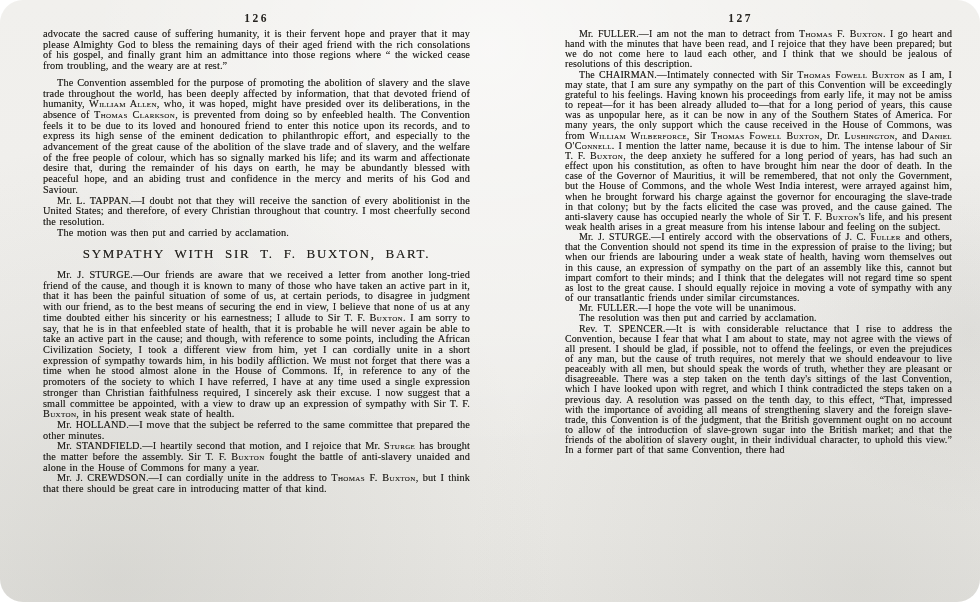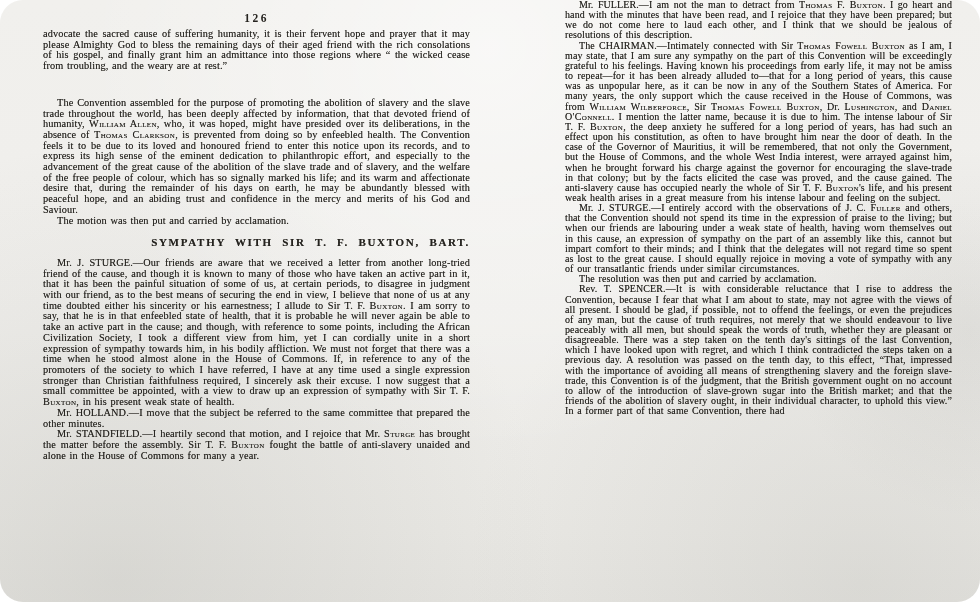--- a/index.html
+++ b/index.html
@@ -34,51 +34,55 @@
     word-spacing: 1px;
     letter-spacing: 0.1px;
     text-shadow: 0 0 0.4px rgba(35, 32, 28, 0.55);
     hyphens: auto;
     -webkit-hyphens: auto;
   }
   .page-left  .page-body { font-size: 10.3px; line-height: 10.7px; }
   .page-right .page-body { font-size: 10.0px; line-height: 10.15px; margin-left: 36px; }
   p.para { margin: 0; text-indent: 14px; }
   p.para.no-indent { text-indent: 0; }
-  p.para.gap { margin-top: 26px; }
+  p.para.gap { margin-top: 6px; }
   .sc { font-variant: small-caps; letter-spacing: 0.35px; }
   h2.section-heading {
-    text-align: right;
-    font-size: 11px;
-    font-weight: bold;
+    text-align: center;
+    font-size: 13px;
+    font-weight: normal;
     letter-spacing: 1.7px;
     word-spacing: 5px;
     margin: 11px 0 10px 0;
     text-indent: 0;
   }
   h2.section-heading.gap { margin: 21px 0 17px 0; }
 </style>
 </head>
 <body>
 
 <div class="spread">
   <div class="page page-left" id="page-0">
     <div class="page-number">126</div>
     <div class="page-body">
         <p class="para no-indent"><span>advocate the sacred cause of suffering humanity, it is their fervent hope and prayer that it may please Almighty God to bless the remaining days of their aged friend with the rich consolations of his gospel, and finally grant him an admittance into those regions where “ the wicked cease from troubling, and the weary are at rest.”</span></p>
         <p class="para gap"><span>The Convention assembled for the purpose of promoting the abolition of slavery and the slave trade throughout the world, has been deeply affected by information, that that devoted friend of humanity, </span><span class="sc">William Allen</span><span>, who, it was hoped, might have presided over its deliberations, in the absence of </span><span class="sc">Thomas Clarkson</span><span>, is prevented from doing so by enfeebled health.  The Convention feels it to be due to its loved and honoured friend to enter this notice upon its records, and to express its high sense of the eminent dedication to philanthropic effort, and especially to the advancement of the great cause of the abolition of the slave trade and of slavery, and the welfare of the free people of colour, which has so signally marked his life; and its warm and affectionate desire that, during the remainder of his days on earth, he may be abundantly blessed with peaceful hope, and an abiding trust and confidence in the mercy and merits of his God and Saviour.</span></p>
+        <p class="para"><span>Mr. L. TAPPAN.—I doubt not that they will receive the sanction of every abolitionist in the United States; and therefore, of every Christian throughout that country.  I most cheerfully second the resolution.</span></p>
         <p class="para"><span>The motion was then put and carried by acclamation.</span></p>
         <h2 class="section-heading">SYMPATHY WITH SIR T. F. BUXTON, BART.</h2>
         <p class="para"><span>Mr. J. STURGE.—Our friends are aware that we received a letter from another long-tried friend of the cause, and though it is known to many of those who have taken an active part in it, that it has been the painful situation of some of us, at certain periods, to disagree in judgment with our friend, as to the best means of securing the end in view, I believe that none of us at any time doubted either his sincerity or his earnestness; I allude to Sir T. F. </span><span class="sc">Buxton</span><span>. I am sorry to say, that he is in that enfeebled state of health, that it is probable he will never again be able to take an active part in the cause; and though, with reference to some points, including the African Civilization Society, I took a different view from him, yet I can cordially unite in a short expression of sympathy towards him, in his bodily affliction.  We must not forget that there was a time when he stood almost alone in the House of Commons.  If, in reference to any of the promoters of the society to which I have referred, I have at any time used a single expression stronger than Christian faithfulness required, I sincerely ask their excuse.  I now suggest that a small committee be appointed, with a view to draw up an expression of sympathy with Sir T. F. </span><span class="sc">Buxton</span><span>, in his present weak state of health.</span></p>
         <p class="para"><span>Mr. HOLLAND.—I move that the subject be referred to the same committee that prepared the other minutes.</span></p>
         <p class="para"><span>Mr. STANDFIELD.—I heartily second that motion, and I rejoice that Mr. </span><span class="sc">Sturge</span><span> has brought the matter before the assembly.  Sir T. F. </span><span class="sc">Buxton</span><span> fought the battle of anti-slavery unaided and alone in the House of Commons for many a year.</span></p>
+        <p class="para"><span>Mr. J. CREWDSON.—I can cordially unite in the address to </span><span class="sc">Thomas F. Buxton</span><span>, but I think that there should be great care in introducing matter of that kind.</span></p>
       </div>
   </div>
   <div class="page page-right" id="page-1">
+    <div class="page-number">127</div>
     <div class="page-body">
         <p class="para"><span>Mr. FULLER.—I am not the man to detract from </span><span class="sc">Thomas F. Buxton</span><span>.  I go heart and hand with the minutes that have been read, and I rejoice that they have been prepared; but we do not come here to laud each other, and I think that we should be jealous of resolutions of this description.</span></p>
         <p class="para"><span>The CHAIRMAN.—Intimately connected with Sir </span><span class="sc">Thomas Fowell Buxton</span><span> as I am, I may state, that I am sure any sympathy on the part of this Convention will be exceedingly grateful to his feelings.  Having known his proceedings from early life, it may not be amiss to repeat—for it has been already alluded to—that for a long period of years, this cause was as unpopular here, as it can be now in any of the Southern States of America.  For many years, the only support which the cause received in the House of Commons, was from </span><span class="sc">William Wilberforce</span><span>, Sir </span><span class="sc">Thomas Fowell Buxton</span><span>, Dr. </span><span class="sc">Lushington</span><span>, and </span><span class="sc">Daniel O'Connell</span><span>.  I mention the latter name, because it is due to him.  The intense labour of Sir T. F. </span><span class="sc">Buxton</span><span>, the deep anxiety he suffered for a long period of years, has had such an effect upon his constitution, as often to have brought him near the door of death.  In the case of the Governor of Mauritius, it will be remembered, that not only the Government, but the House of Commons, and the whole West India interest, were arrayed against him, when he brought forward his charge against the governor for encouraging the slave-trade in that colony; but by the facts elicited the case was proved, and the cause gained.  The anti-slavery cause has occupied nearly the whole of Sir T. F. </span><span class="sc">Buxton</span><span>'s life, and his present weak health arises in a great measure from his intense labour and feeling on the subject.</span></p>
         <p class="para"><span>Mr. J. STURGE.—I entirely accord with the observations of J. C. </span><span class="sc">Fuller</span><span> and others, that the Convention should not spend its time in the expression of praise to the living; but when our friends are labouring under a weak state of health, having worn themselves out in this cause, an expression of sympathy on the part of an assembly like this, cannot but impart comfort to their minds; and I think that the delegates will not regard time so spent as lost to the great cause.  I should equally rejoice in moving a vote of sympathy with any of our transatlantic friends under similar circumstances.</span></p>
+        <p class="para"><span>Mr. FULLER.—I hope the vote will be unanimous.</span></p>
         <p class="para"><span>The resolution was then put and carried by acclamation.</span></p>
         <p class="para"><span>Rev. T. SPENCER.—It is with considerable reluctance that I rise to address the Convention, because I fear that what I am about to state, may not agree with the views of all present.  I should be glad, if possible, not to offend the feelings, or even the prejudices of any man, but the cause of truth requires, not merely that we should endeavour to live peaceably with all men, but should speak the words of truth, whether they are pleasant or disagreeable.  There was a step taken on the tenth day's sittings of the last Convention, which I have looked upon with regret, and which I think contradicted the steps taken on a previous day.  A resolution was passed on the tenth day, to this effect, “That, impressed with the importance of avoiding all means of strengthening slavery and the foreign slave-trade, this Convention is of the judgment, that the British government ought on no account to allow of the introduction of slave-grown sugar into the British market; and that the friends of the abolition of slavery ought, in their individual character, to uphold this view.”  In a former part of that same Convention, there had</span></p>
       </div>
   </div>
 </div>
 
 </body></html>

